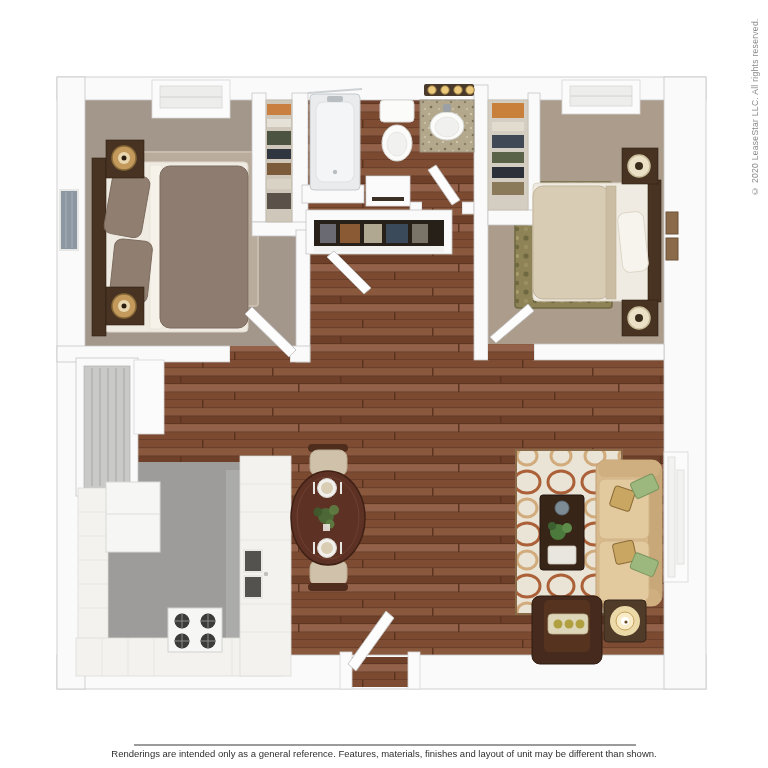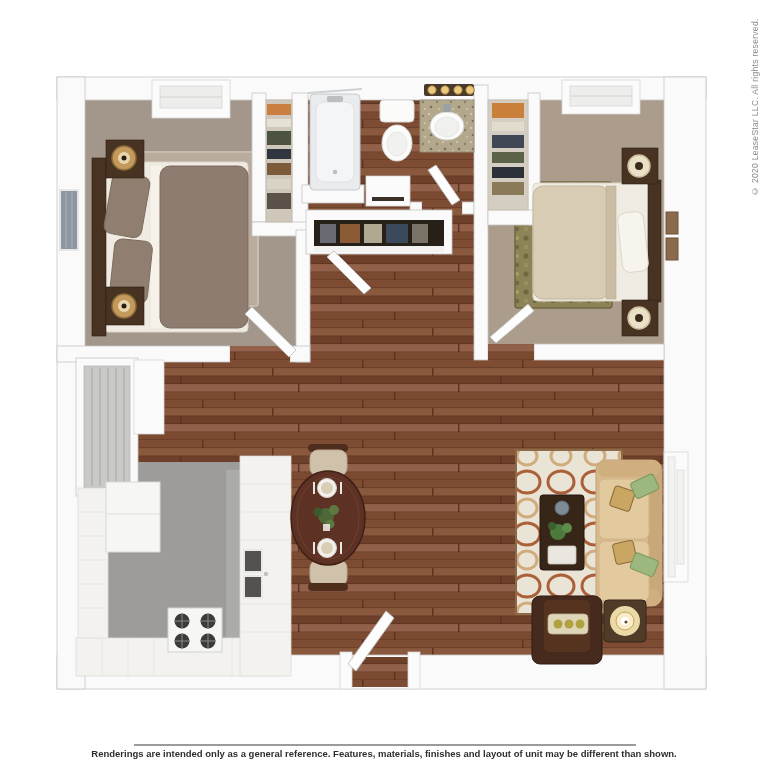--- a/index.html
+++ b/index.html
@@ -5,21 +5,21 @@
   html,body{margin:0;padding:0;background:#ffffff;width:768px;height:768px;overflow:hidden;
             font-family:"Liberation Sans",sans-serif;}
   .page{position:relative;width:768px;height:768px;background:#fff;}
   .plan-svg{position:absolute;left:0;top:0;}
   .copyright{position:absolute;top:4px;right:8px;height:192px;
              writing-mode:vertical-rl;transform:rotate(180deg);
              font-size:8.5px;letter-spacing:.3px;color:var(--copyrightColor,#8a8a8a);}
   .rule{position:absolute;left:134px;top:744px;width:502px;height:1.5px;
         background:var(--ruleColor,#9b9b9b);}
   .disclaimer{position:absolute;left:0;top:748px;width:768px;text-align:center;
-              font-size:9.5px;font-weight:bold;color:var(--disclaimerColor,#2e2e2e);}
+              font-size:9.5px;font-weight:normal;color:var(--disclaimerColor,#2e2e2e);}
   
   .wall{fill:var(--wall,#fafafa);stroke:var(--wallLine,#c6c6c6);stroke-width:.8;}
   .fix{fill:var(--fixtureWhite,#fbfbfb);stroke:#d6d6d6;stroke-width:.8;}
   .counter{fill:var(--counter,#f3f2ef);stroke:#dddcd8;stroke-width:.8;}
   .leaf{fill:#fdfdfd;stroke:#c2c2c2;stroke-width:.9;}
   .dw{fill:var(--darkWood,#483322);stroke:#2e2113;stroke-width:.6;}
 </style>
 </head>
 <body>
 

